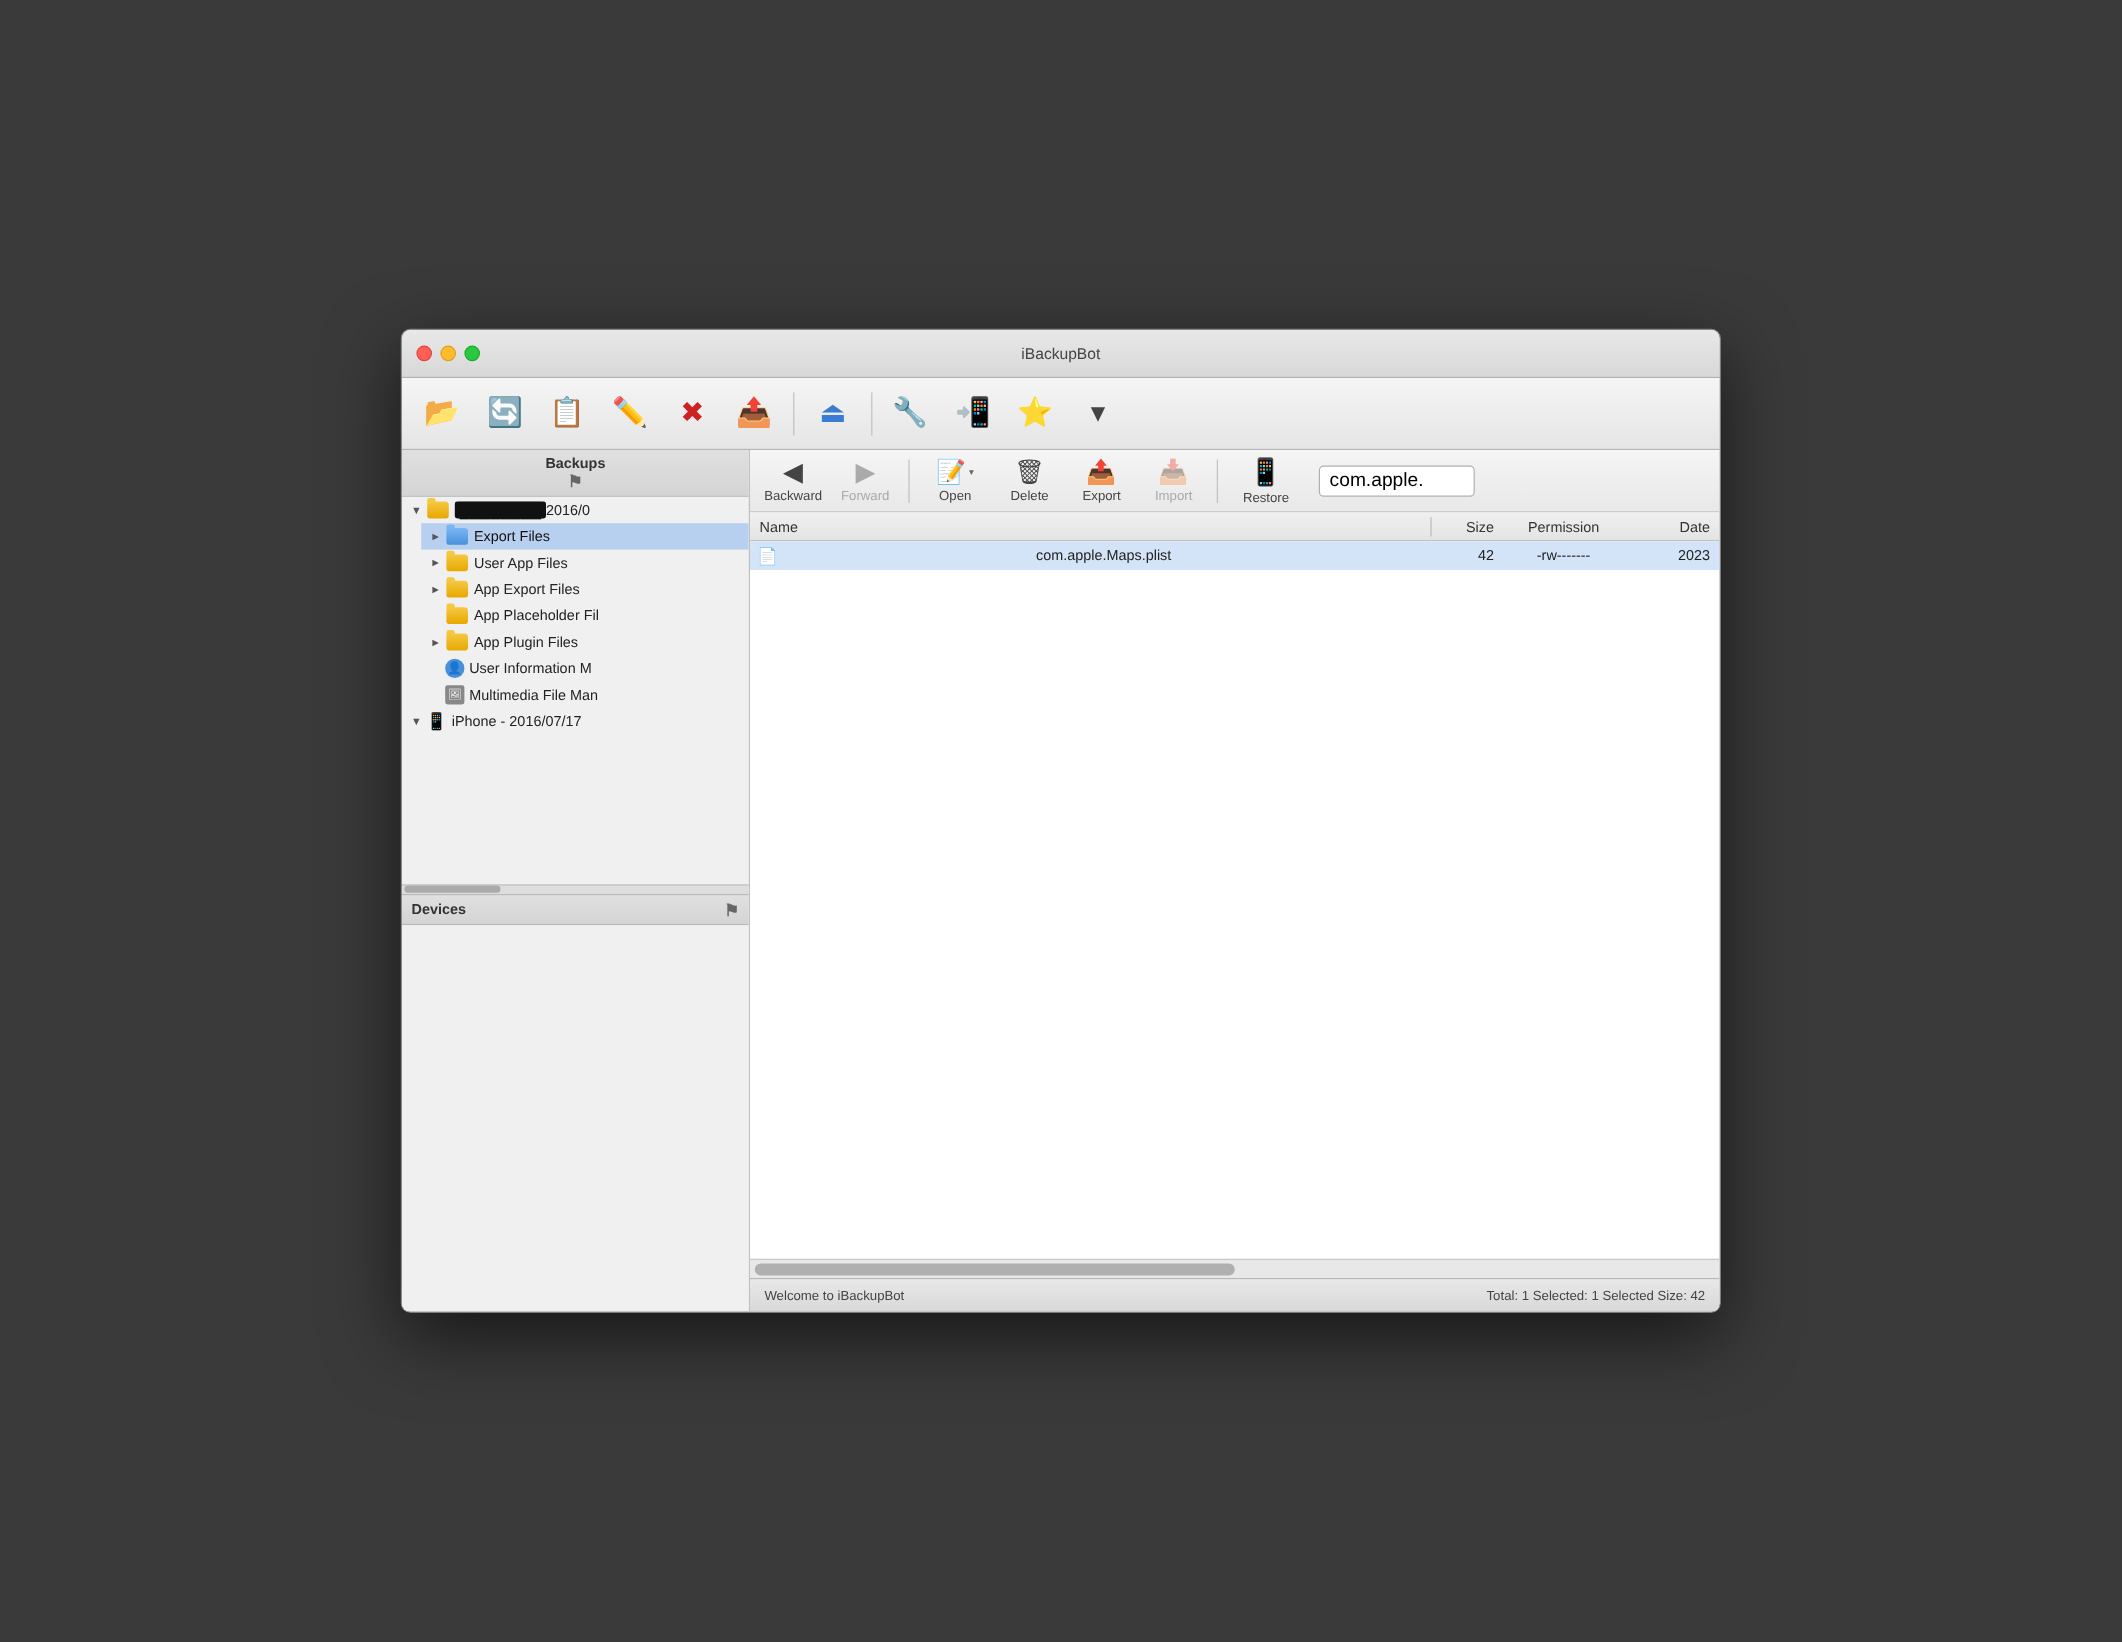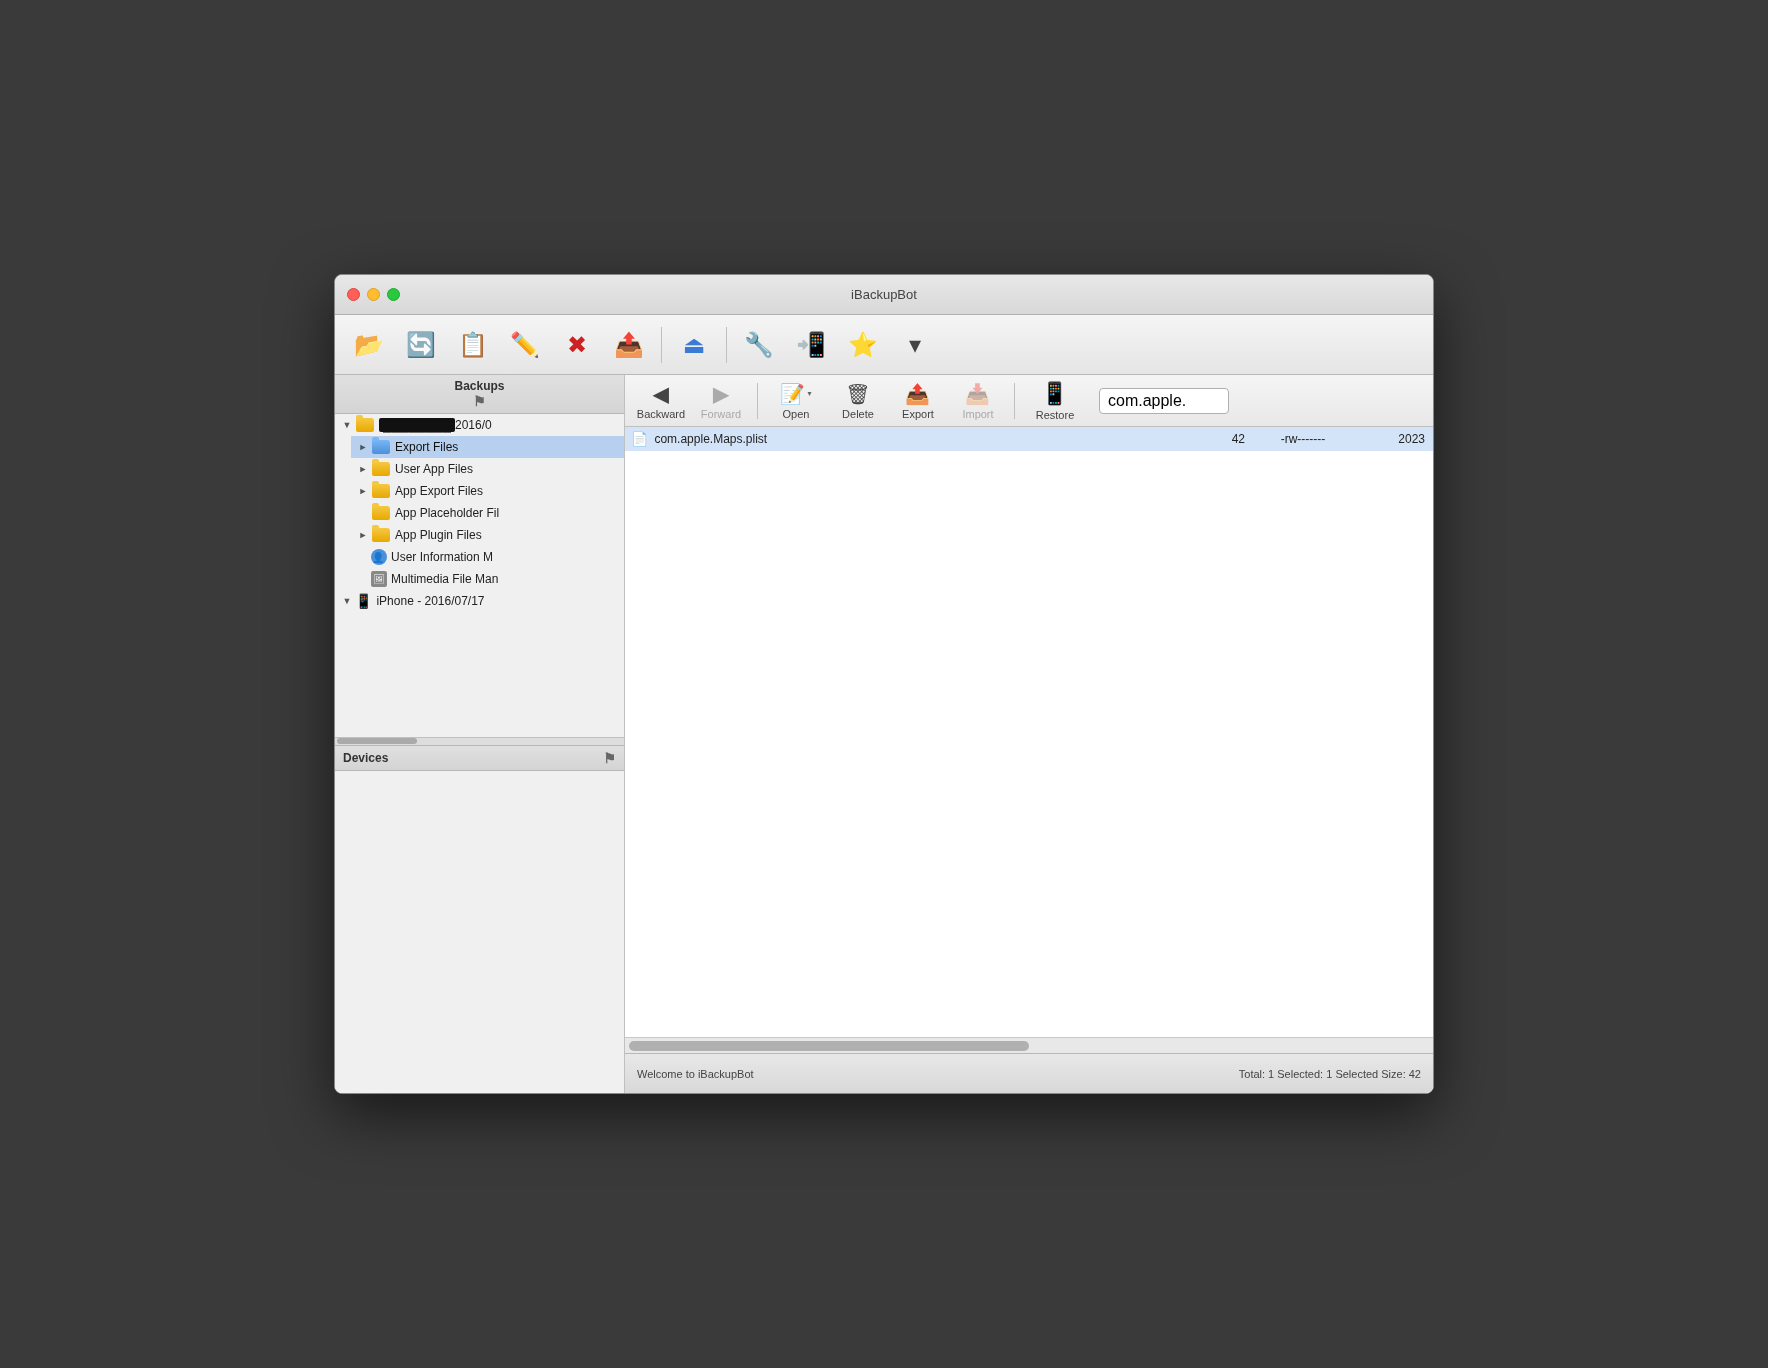--- a/index.html
+++ b/index.html
@@ -324,21 +324,21 @@
       color: #222;
       background: #d4e4f8;
     }
     .file-icon-small {
       font-size: 14px;
       margin: 0 6px;
       flex-shrink: 0;
     }
     
     .statusbar {
-      height: 40px;
+      height: 28px;
       background: linear-gradient(to bottom, #e8e8e8, #d8d8d8);
       border-top: 1px solid #b8b8b8;
       display: flex;
       align-items: center;
       padding: 0 12px;
       font-size: 11px;
       color: #444;
       flex-shrink: 0;
       justify-content: space-between;
     }
@@ -565,24 +565,31 @@
         <div class="nav-btn" style="width:64px;">
           <span class="nav-file-icon" style="font-size:22px;">📱</span>
           <span>Restore</span>
         </div>
         <div class="path-field">
           <input class="path-input" type="text" value="com.apple." style="">
         </div>
       </div>
 
       <div class="file-table">
+        <div class="file-table-header">
+          <span class="col-name">Name</span>
+          <div class="col-divider"></div>
+          <span class="col-size">Size</span>
+          <span class="col-perm">Permission</span>
+          <span class="col-date">Date</span>
+        </div>
         <div class="file-table-body">
           <div class="file-row">
             <span class="file-icon-small">📄</span>
-            <span class="col-name" style="padding-left:0;">com.apple.Maps.plist</span>
+            <span class="col-name" style="padding-left:0;text-align:center;">com.apple.Maps.plist</span>
             <span class="col-size">42</span>
             <span class="col-perm">-rw-------</span>
             <span class="col-date">2023</span>
           </div>
         </div>
 
         <div class="content-scrollbar">
           <div class="h-scroll-thumb"></div>
         </div>
       </div>

